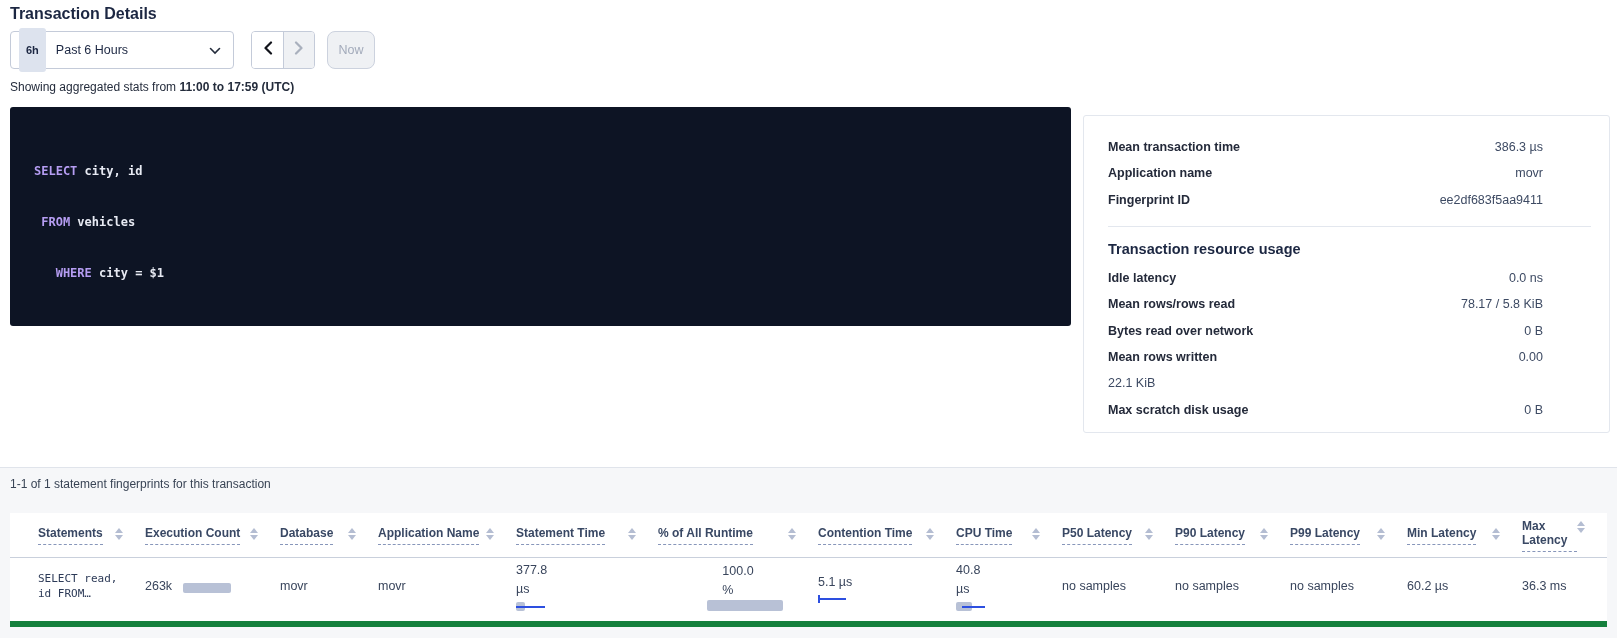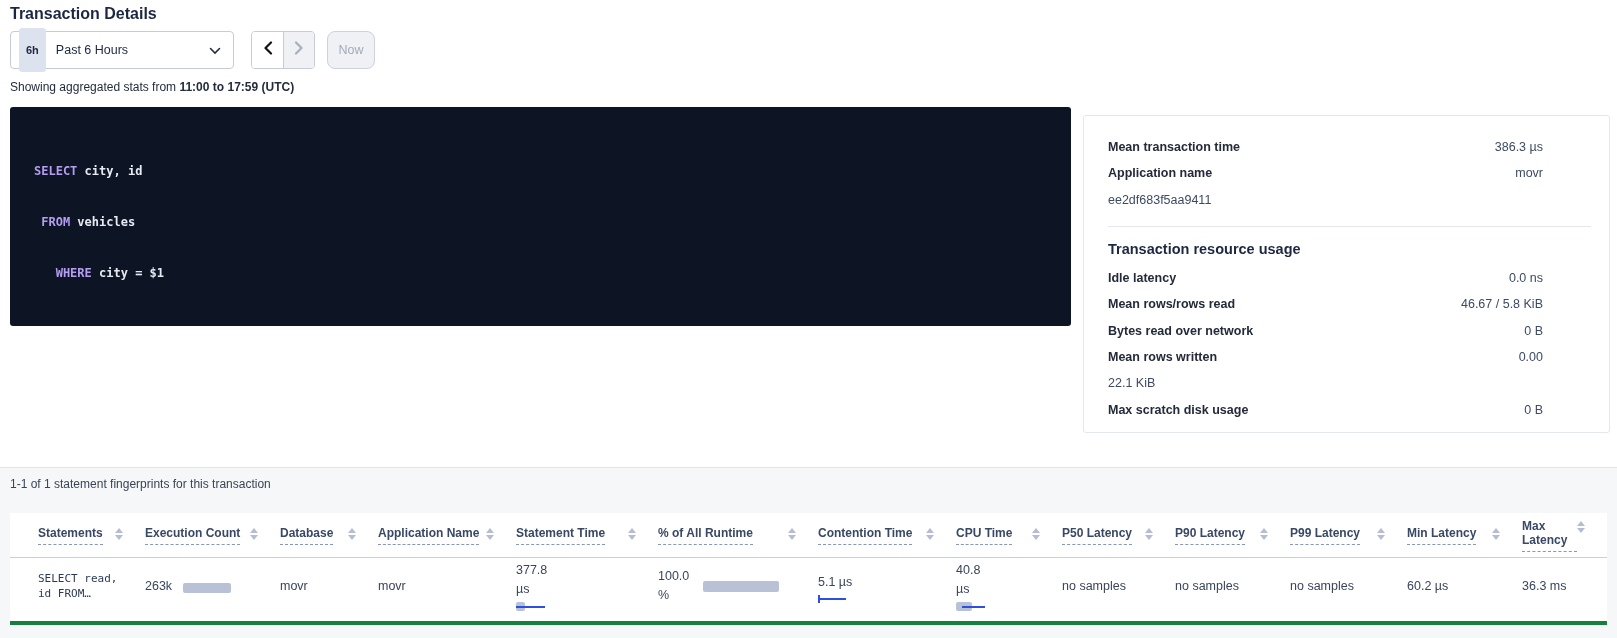--- a/index.html
+++ b/index.html
@@ -44,21 +44,21 @@
   .sum-value { font-size:12.5px; color:#3d4a63; text-align:right; }
   .sum-divider { border-top:1px solid #e3e7ee; margin:13px 18px 0 24px; }
   .sum-section-title { font-size:14.5px; font-weight:700; color:#1c2742; padding:14px 24px 8px 24px; }
 
   
   .lower { position:absolute; left:0; top:467px; width:1617px; height:171px;
     background:#f6f7f9; border-top:1px solid #e0e4eb;padding-left:13px; }
   .fingerprint-count { position:absolute; left:10px; top:9px; font-size:12px; color:#394455; }
 
   .table-card { position:absolute; left:10px; top:45px; width:1597px; background:#fff;
-    border-bottom:4px solid #15803d; padding-bottom:7px; }
+    border-bottom:6px solid #15803d; padding-bottom:7px; }
   .grid-row { display:grid; padding-left:28px;
     grid-template-columns:107px 135px 98px 138px 142px 160px 138px 106px 113px 115px 117px 115px 1fr; }
   .thead { height:45px; align-items:center; border-bottom:1px solid #c9d0dc; }
   .th { display:flex; align-items:flex-start; justify-content:space-between; padding-right:22px; cursor:pointer; }
   .th-label { font-size:12px; font-weight:700; color:#394864; padding-bottom:4px;
     border-bottom:1px dashed #8796ba; }
   .sort-icon { display:inline-flex; flex-direction:column; gap:2px; margin-top:2px; }
   .sort-icon i { display:block; width:0; height:0; border-left:4px solid transparent; border-right:4px solid transparent; }
   .sort-icon i.up { border-bottom:5px solid #b4bdd2; }
   .sort-icon i.dn { border-top:5px solid #b4bdd2; }
@@ -66,21 +66,21 @@
   .trow { height:56px; align-items:center; font-size:12.5px; color:#39455c; }
   .stmt-cell { font-family:"DejaVu Sans Mono", monospace; font-size:11px; line-height:15px;
     color:#2c3a57; cursor:pointer; white-space:pre; }
   .exec-cell { display:flex; align-items:flex-end; }
   .bar-gray { background:#b8c1d6; border-radius:2px; }
   .exec-bar { width:48px; height:10px; margin-left:11px; }
   .stack { display:flex; flex-direction:column; line-height:19px; }
   .minibar { position:relative; width:56px; height:10px; margin-top:3px; }
   .minibar .g { position:absolute; left:0; top:0; height:9px; border-radius:2px; }
   .minibar .b { position:absolute; top:4px; height:2px; background:#2d4fe0; }
-  .pct-cell { display:flex; align-items:center; }
+  .pct-cell { display:flex; align-items:center;flex-direction:column; }
   .pct-bar { width:76px; height:11px; margin-left:14px; }
   .cont-line { position:relative; width:28px; height:2px; background:#2d4fe0; margin-top:6px; }
   .cont-line .tick { position:absolute; left:0; top:-3px; width:2px; height:8px; background:#2d4fe0; }
 </style>
 </head>
 <body>
 
 <div class="stage">
 
   <div class="page-title">Transaction Details</div>
@@ -125,31 +125,32 @@
   <div class="summary-card">
     <div class="sum-row">
       <span class="sum-label">Mean transaction time</span>
       <span class="sum-value">386.3 µs</span>
     </div>
     <div class="sum-row">
       <span class="sum-label">Application name</span>
       <span class="sum-value">movr</span>
     </div>
     <div class="sum-row">
+      <span class="sum-label">Fingerprint ID</span>
       <span class="sum-value">ee2df683f5aa9411</span>
     </div>
     <div class="sum-divider"></div>
     <div class="sum-section-title">Transaction resource usage</div>
     <div class="sum-row">
       <span class="sum-label">Idle latency</span>
       <span class="sum-value">0.0 ns</span>
     </div>
     <div class="sum-row">
       <span class="sum-label">Mean rows/rows read</span>
-      <span class="sum-value">46.67 / 5.8 KiB</span>
+      <span class="sum-value">78.17 / 5.8 KiB</span>
     </div>
     <div class="sum-row">
       <span class="sum-label">Bytes read over network</span>
       <span class="sum-value">0 B</span>
     </div>
     <div class="sum-row">
       <span class="sum-label">Mean rows written</span>
       <span class="sum-value">0.00</span>
     </div>
     <div class="sum-row">

